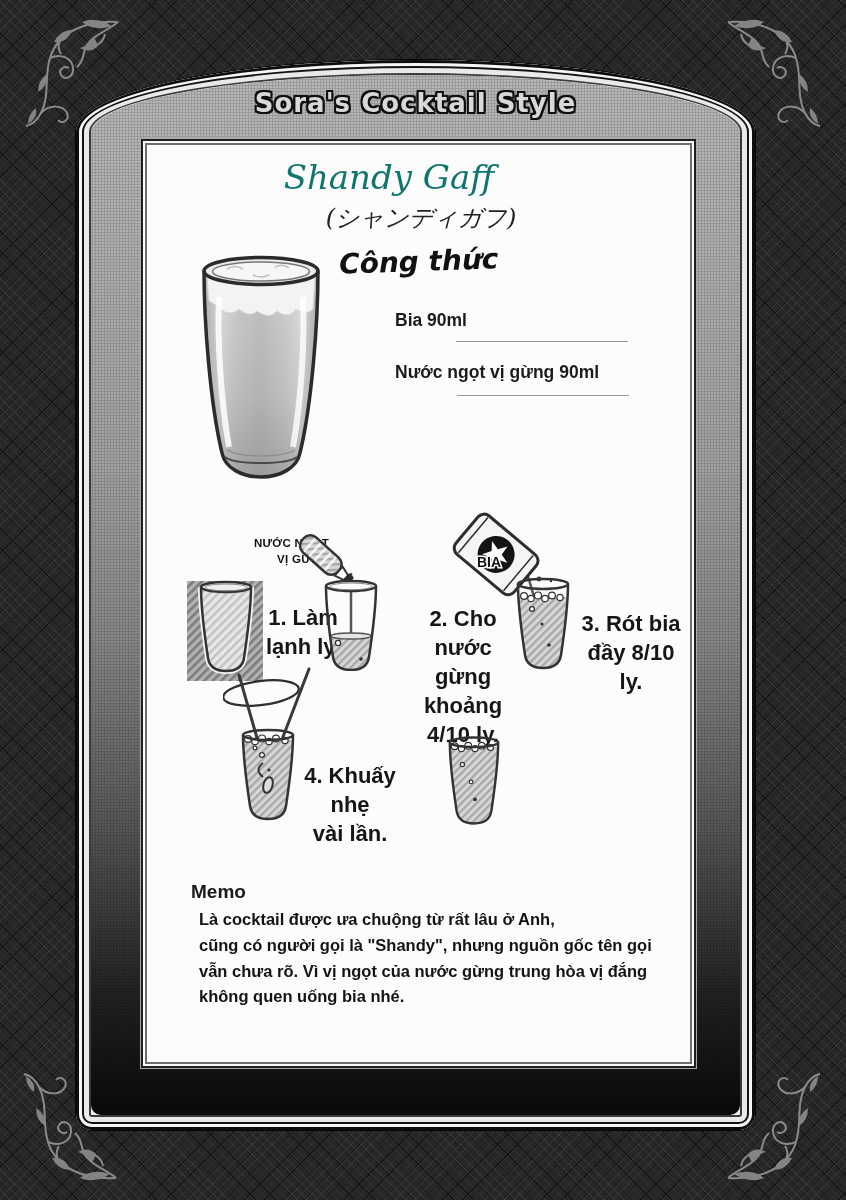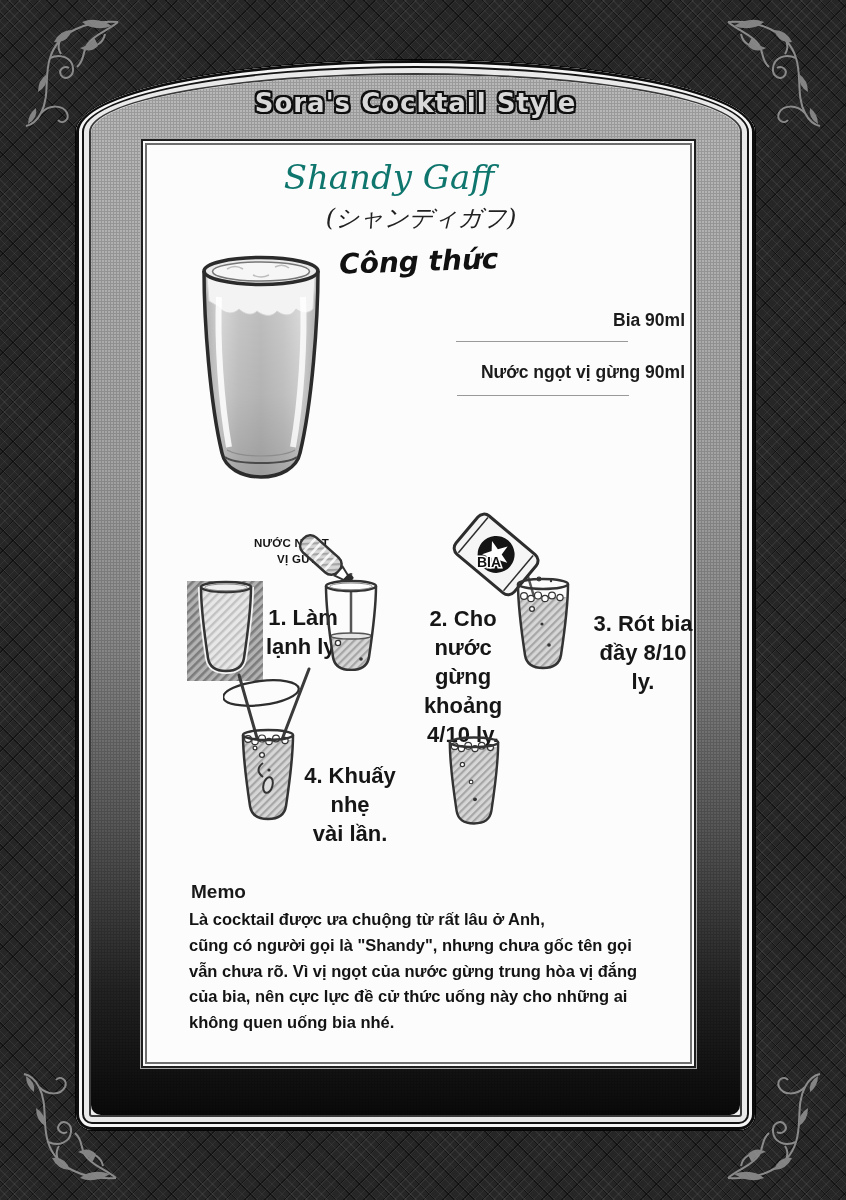--- a/index.html
+++ b/index.html
@@ -61,45 +61,45 @@
   }
   .card-title-jp{
     left:0;top:57px;width:484px;text-align:center;
     font-family:"DejaVu Serif",serif;font-style:italic;font-size:24px;color:#222;margin-left:32px;
   }
   .glass-main{left:50px;top:106px;width:128px;height:234px;}
   .recipe-heading{
     left:192px;top:100px;font-family:"DejaVu Sans",sans-serif;
     font-size:28px;font-weight:bold;font-style:italic;transform:rotate(-2deg);color:#111;
   }
-  .ingredient{width:290px;text-align:right;font-size:17.5px;font-weight:bold;color:#1b1b1b;}
+  .ingredient{width:290px;text-align:left;font-size:17.5px;font-weight:bold;color:#1b1b1b;}
   .ing1{left:248px;top:165px;}
   .ing2{left:248px;top:217px;}
   .ing-underline{height:0;border-top:1.5px solid #999;}
   .ul1{left:309px;top:196px;width:172px;}
   .ul2{left:310px;top:250px;width:172px;}
   .step-label{position:absolute;text-align:center;font-size:22px;font-weight:bold;line-height:1.32;color:#161616;}
   .step-label span{display:block;}
   .s1-label{left:112px;top:458px;width:88px;}
   .s2-label{left:262px;top:459px;width:108px;}
-  .s3-label{left:434px;top:464px;width:100px;margin-left:12px;}
+  .s3-label{left:434px;top:464px;width:100px;}
   .s4-label{left:150px;top:616px;width:106px;}
   .s5-label{left:364px;top:619px;width:116px;}
   .bottle-label{
     left:100px;top:390px;width:82px;text-align:right;
     font-size:11.5px;font-weight:bold;line-height:1.4;color:#141414;letter-spacing:.3px;
   }
   .bottle-label span{display:block;}
   .s1-art{left:38px;top:426px;width:80px;height:112px;}
   .s2-art{left:146px;top:376px;width:120px;height:150px;}
   .s3-art{left:300px;top:356px;width:128px;height:170px;}
   .s4-art{left:76px;top:522px;width:92px;height:156px;}
   .s5-art{left:298px;top:588px;width:58px;height:94px;}
   .memo-heading{left:44px;top:736px;font-size:19px;font-weight:bold;color:#191919;}
-  .memo-body{left:42px;top:762px;width:494px;font-size:16.5px;font-weight:bold;line-height:25.8px;color:#141414;}
+  .memo-body{left:52px;top:762px;width:494px;font-size:16.5px;font-weight:bold;line-height:25.8px;color:#141414;}
 </style>
 </head>
 <body>
 
 <svg width="0" height="0" style="position:absolute" aria-hidden="true">
   <defs>
     <pattern id="hatchSq" width="6" height="6" patternUnits="userSpaceOnUse" patternTransform="rotate(45)">
       <rect width="6" height="6" fill="#b2b2b2"></rect>
         <rect width="2.6" height="6" fill="#7c7c7c"></rect>
     </pattern>
@@ -320,20 +320,19 @@
         <circle cx="27" cy="48" r="1.9" fill="#fff" stroke="#333" stroke-width="1.2"></circle>
         <circle cx="31" cy="66" r="2" fill="#333"></circle>
         <path d="M5,7 C5,30 9,58 12,78 C13.5,87.5 21,91 30,91 C39,91 46.5,87.5 48,78 C51,58 55,30 55,7" fill="none" stroke="#333" stroke-width="2.5"></path>
         <ellipse cx="30" cy="7" rx="25" ry="5" fill="none" stroke="#333" stroke-width="2.5"></ellipse>
       </g>
     </svg>
 
     <div class="abs memo-heading">Memo</div>
     <div class="abs memo-body">
       <div>Là cocktail được ưa chuộng từ rất lâu ở Anh,</div>
-      <div>cũng có người gọi là "Shandy", nhưng chưa gốc tên gọi</div>
+      <div>cũng có người gọi là "Shandy", nhưng nguồn gốc tên gọi</div>
       <div>vẫn chưa rõ. Vì vị ngọt của nước gừng trung hòa vị đắng</div>
-      <div>của bia, nên cực lực đề cử thức uống này cho những ai</div>
       <div>không quen uống bia nhé.</div>
     </div>
 
   </div>
 </div>
 
 </body></html>

